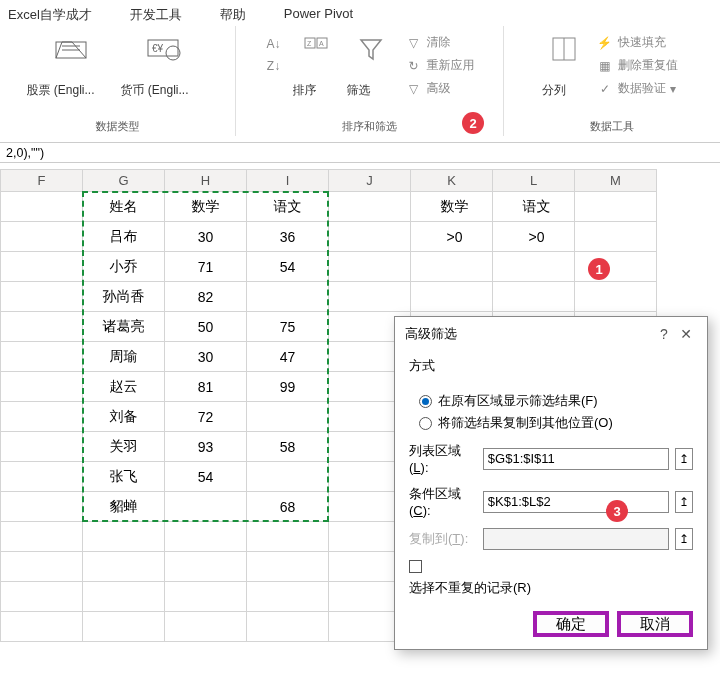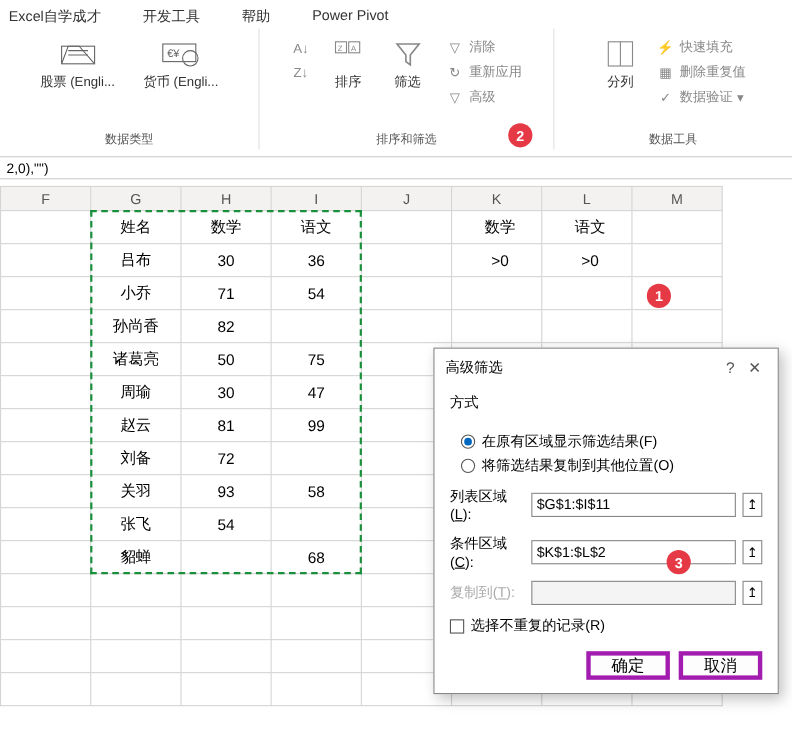--- a/index.html
+++ b/index.html
@@ -8,21 +8,21 @@
 .tabs { display: flex; gap: 38px; padding: 6px 8px 2px; font-size: 13px; color: #333; }
 .tabs span:first-child { color: #333; font-weight: 500; }
 
 .ribbon { display: flex; height: 110px; border-bottom: 0; }
 .group { display: flex; flex-direction: column; align-items: center; border-right: 1px solid #e0e0e0; padding: 4px 6px 0; }
 .group-body { display: flex; align-items: flex-start; gap: 6px; flex: 1; }
 .group-label { font-size: 11px; color: #555; padding: 2px 0; font-family: Liberation Mono, monospace; }
 
 .big-btn { display: flex; flex-direction: column; align-items: center; width: 88px; padding-top: 4px; font-size: 12px; color: #333; cursor: pointer; }
 .big-btn .ico { width: 40px; height: 30px; display: flex; align-items: center; justify-content: center; }
-.big-btn .lbl { margin-top: 2px; white-space: nowrap; overflow: hidden; text-overflow: ellipsis; width: 100%; text-align: center; }
+.big-btn .lbl { margin-top: 18px; white-space: nowrap; overflow: hidden; text-overflow: ellipsis; width: 100%; }
 
 .small-col { display: flex; flex-direction: column; gap: 2px; padding-top: 2px; }
 .small-btn { display: flex; align-items: center; gap: 4px; font-size: 12px; color: #888; padding: 2px 4px; cursor: pointer; white-space: nowrap; }
 .small-btn .ico { width: 18px; height: 16px; display: flex; align-items: center; justify-content: center; }
 
 .formula-bar { border-top: 1px solid #ccc; border-bottom: 1px solid #ccc; background: #fff; height: 21px; display: flex; align-items: center; padding: 0 6px; font-size: 12.5px; font-family: Consolas, monospace; margin-top: 6px; }
 
 .sheet { position: relative; margin-top: 6px; }
 table.grid { border-collapse: collapse; table-layout: fixed; }
 table.grid col.std { width: 82px; }
@@ -46,21 +46,21 @@
 .dialog .section-label { margin-bottom: 17px; }
 .dialog .radio-row { display: flex; align-items: center; gap: 6px; margin: 4px 0 4px 10px; }
 .dialog .radio { width: 13px; height: 13px; border: 1px solid #555; border-radius: 50%; display: inline-flex; align-items: center; justify-content: center; }
 .dialog .radio.on::after { content: ""; width: 7px; height: 7px; background: #0067c0; border-radius: 50%; }
 .dialog .field-row { display: flex; align-items: center; gap: 6px; margin: 10px 0; }
 .dialog .field-row .flab { width: 84px; }
 .dialog .field-row .flab u { text-decoration: underline; }
 .dialog .field-row input[type=text] { flex: 1; border: 1px solid #888; height: 22px; font-size: 13px; padding: 0 4px; font-family: Liberation Sans, sans-serif; }
 .dialog .field-row input[disabled] { background: #f4f4f4; color: #999; }
 .dialog .range-btn { width: 22px; height: 22px; border: 1px solid #888; display: flex; align-items: center; justify-content: center; cursor: pointer; font-size: 12px; }
-.dialog .check-row { display: flex; align-items: center; gap: 6px; margin: 10px 0 14px 0; }
+.dialog .check-row { display: flex; align-items: flex-start; gap: 6px; margin: 10px 0 14px 0; flex-direction: column; }
 .dialog .chk { width: 13px; height: 13px; border: 1px solid #555; }
 .dialog .buttons { display: flex; justify-content: flex-end; gap: 8px; }
 .dialog .buttons button { width: 76px; height: 26px; border: 4px solid #a21caf; background: #fdfdfd; font-size: 15px; cursor: pointer; }
 .disabled { color: #aaa; }
 </style>
 </head>
 <body>
 
 <div class="tabs">
   <span>Excel自学成才</span>

